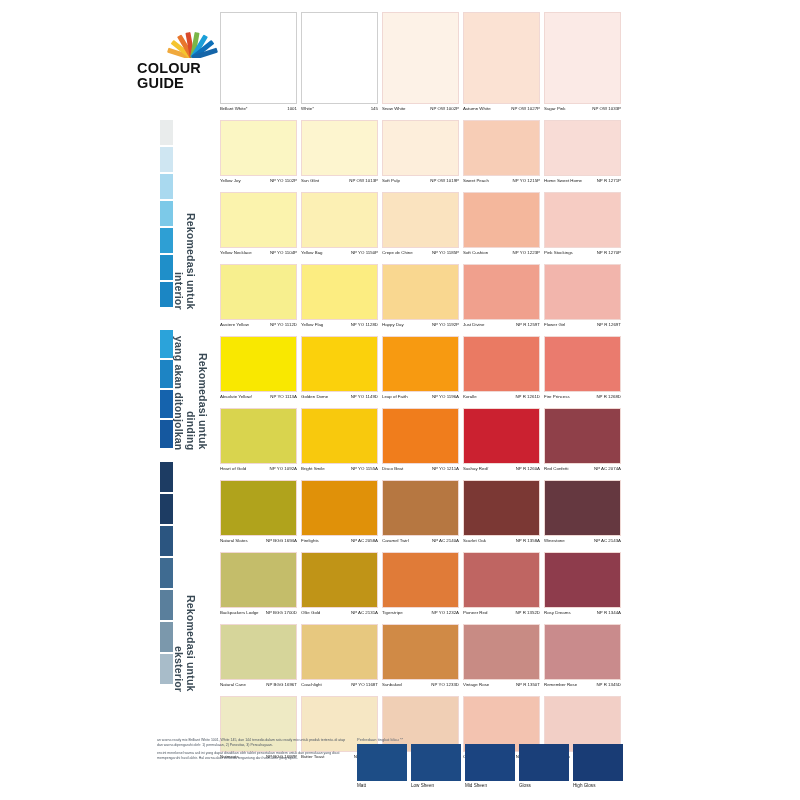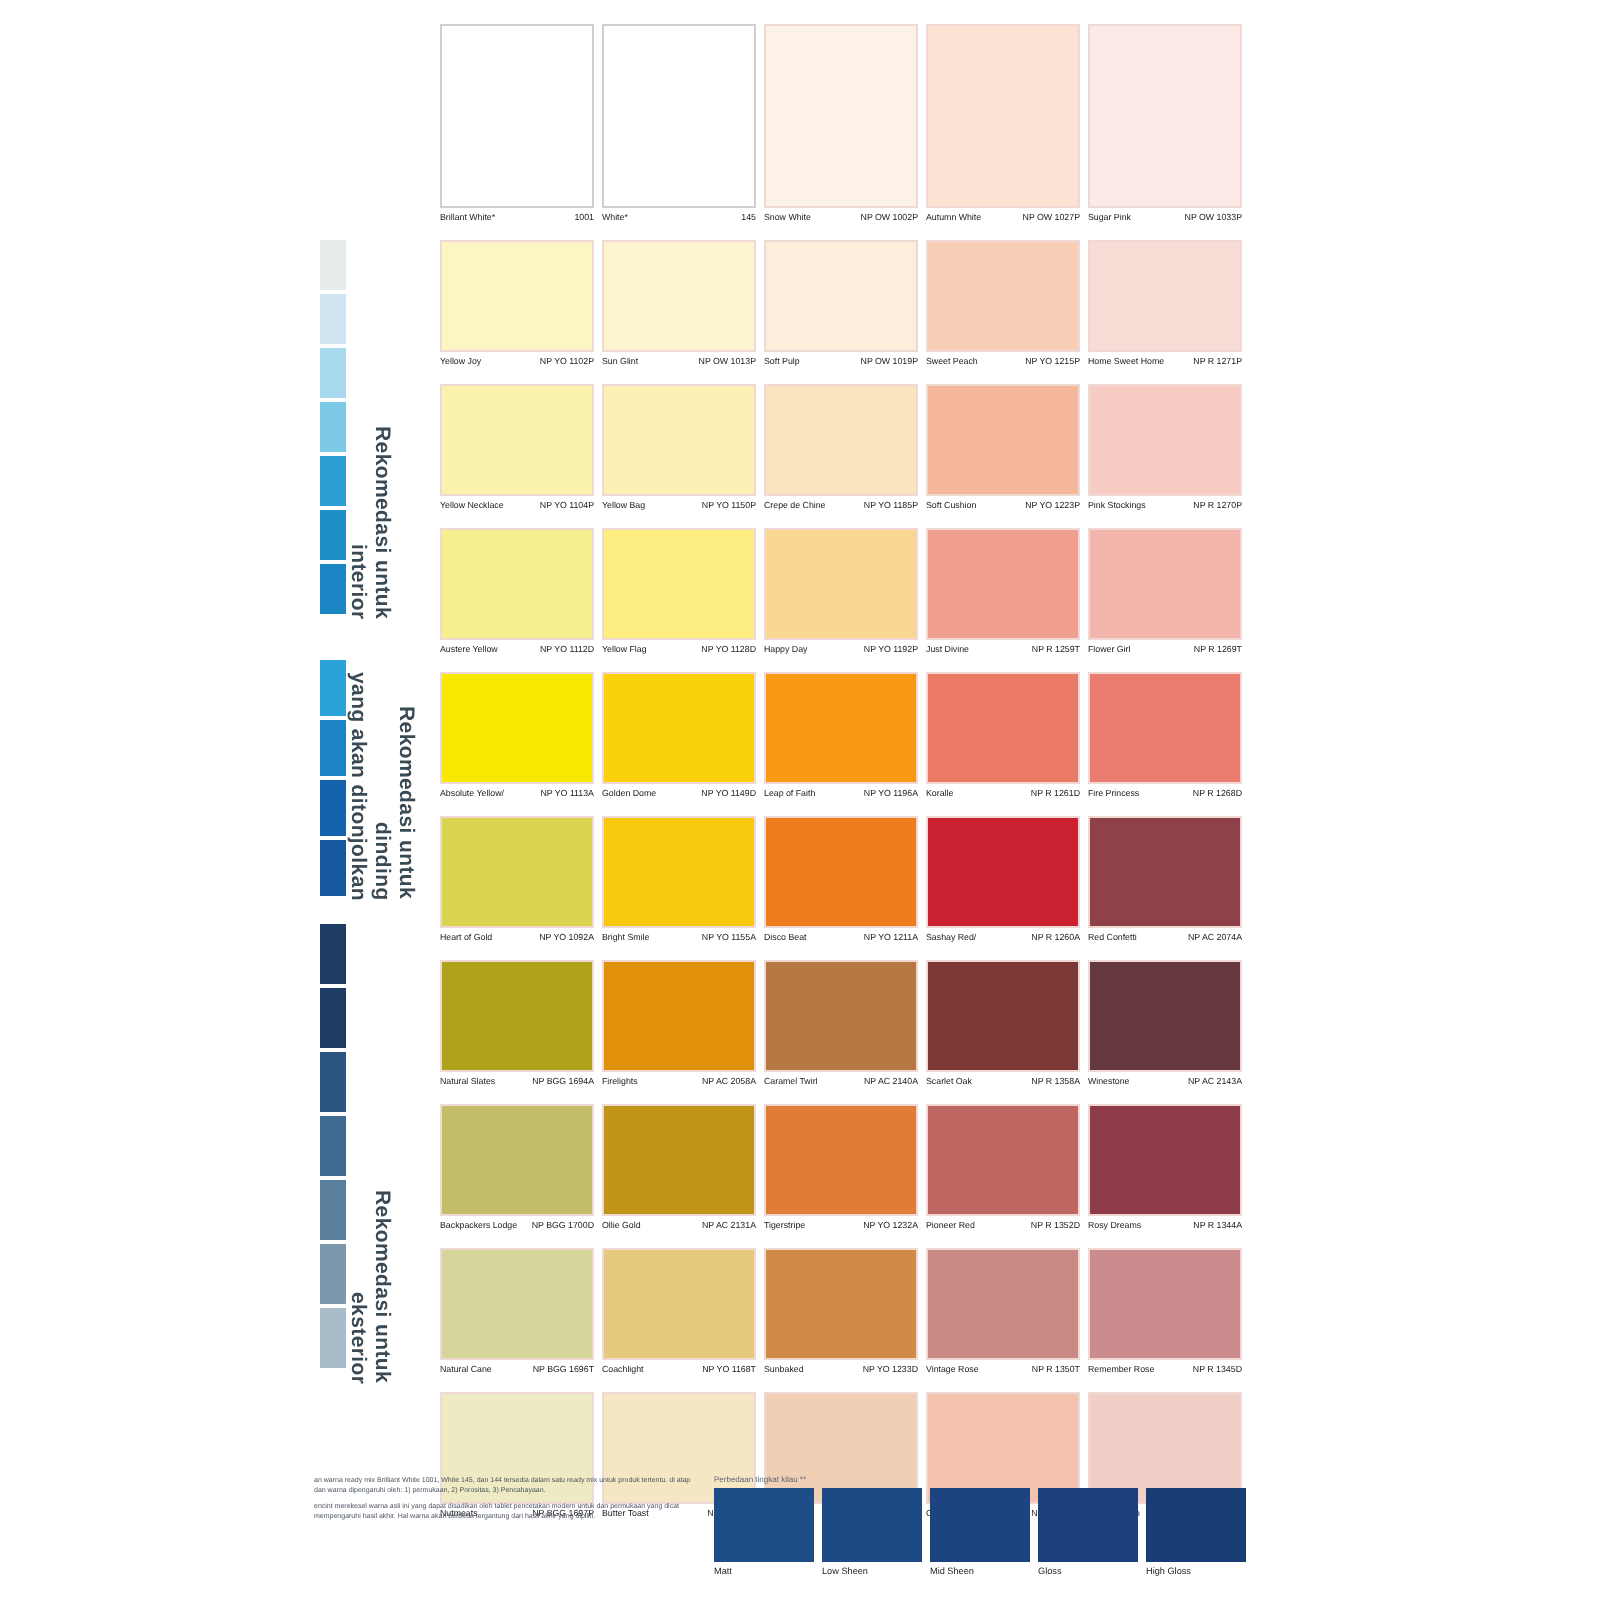--- a/index.html
+++ b/index.html
@@ -56,20 +56,36 @@
   .sheen-item{width:50px;margin-right:4px;}
   .sheen-item:last-child{margin-right:0;}
   .sheen-chip{width:50px;height:37px;}
   .sheen-lbl{font-size:4.6px;color:#1b1b1b;margin-top:2px;}
 </style>
 </head>
 <body>
 
 <div id="sheet">
 
+  <div id="logo-block">
+    <div id="logo-fan">
+        <div class="fan-seg" style="background: rgb(240, 169, 60); transform: rotate(-72deg);"></div>
+        <div class="fan-seg" style="background: rgb(244, 196, 48); transform: rotate(-51.4286deg);"></div>
+        <div class="fan-seg" style="background: rgb(232, 118, 44); transform: rotate(-30.8571deg);"></div>
+        <div class="fan-seg" style="background: rgb(217, 74, 43); transform: rotate(-10.2857deg);"></div>
+        <div class="fan-seg" style="background: rgb(122, 182, 72); transform: rotate(10.2857deg);"></div>
+        <div class="fan-seg" style="background: rgb(27, 159, 216); transform: rotate(30.8571deg);"></div>
+        <div class="fan-seg" style="background: rgb(13, 111, 184); transform: rotate(51.4286deg);"></div>
+        <div class="fan-seg" style="background: rgb(21, 101, 168); transform: rotate(72deg);"></div>
+      </div>
+    <div id="logo-text">
+      <div>COLOUR</div>
+      <div>GUIDE</div>
+    </div>
+  </div>
 
   <div id="sidebar">
       <div class="sb-section" style="top: 120px; height: 190px;">
         <div class="sb-swatches">
           <div class="sb-sw" style="background: rgb(233, 236, 236); height: 25px;"></div>
           <div class="sb-sw" style="background: rgb(207, 230, 242); height: 25px;"></div>
           <div class="sb-sw" style="background: rgb(169, 217, 239); height: 25px;"></div>
           <div class="sb-sw" style="background: rgb(124, 201, 232); height: 25px;"></div>
           <div class="sb-sw" style="background: rgb(46, 159, 212); height: 25px;"></div>
           <div class="sb-sw" style="background: rgb(31, 143, 201); height: 25px;"></div>

